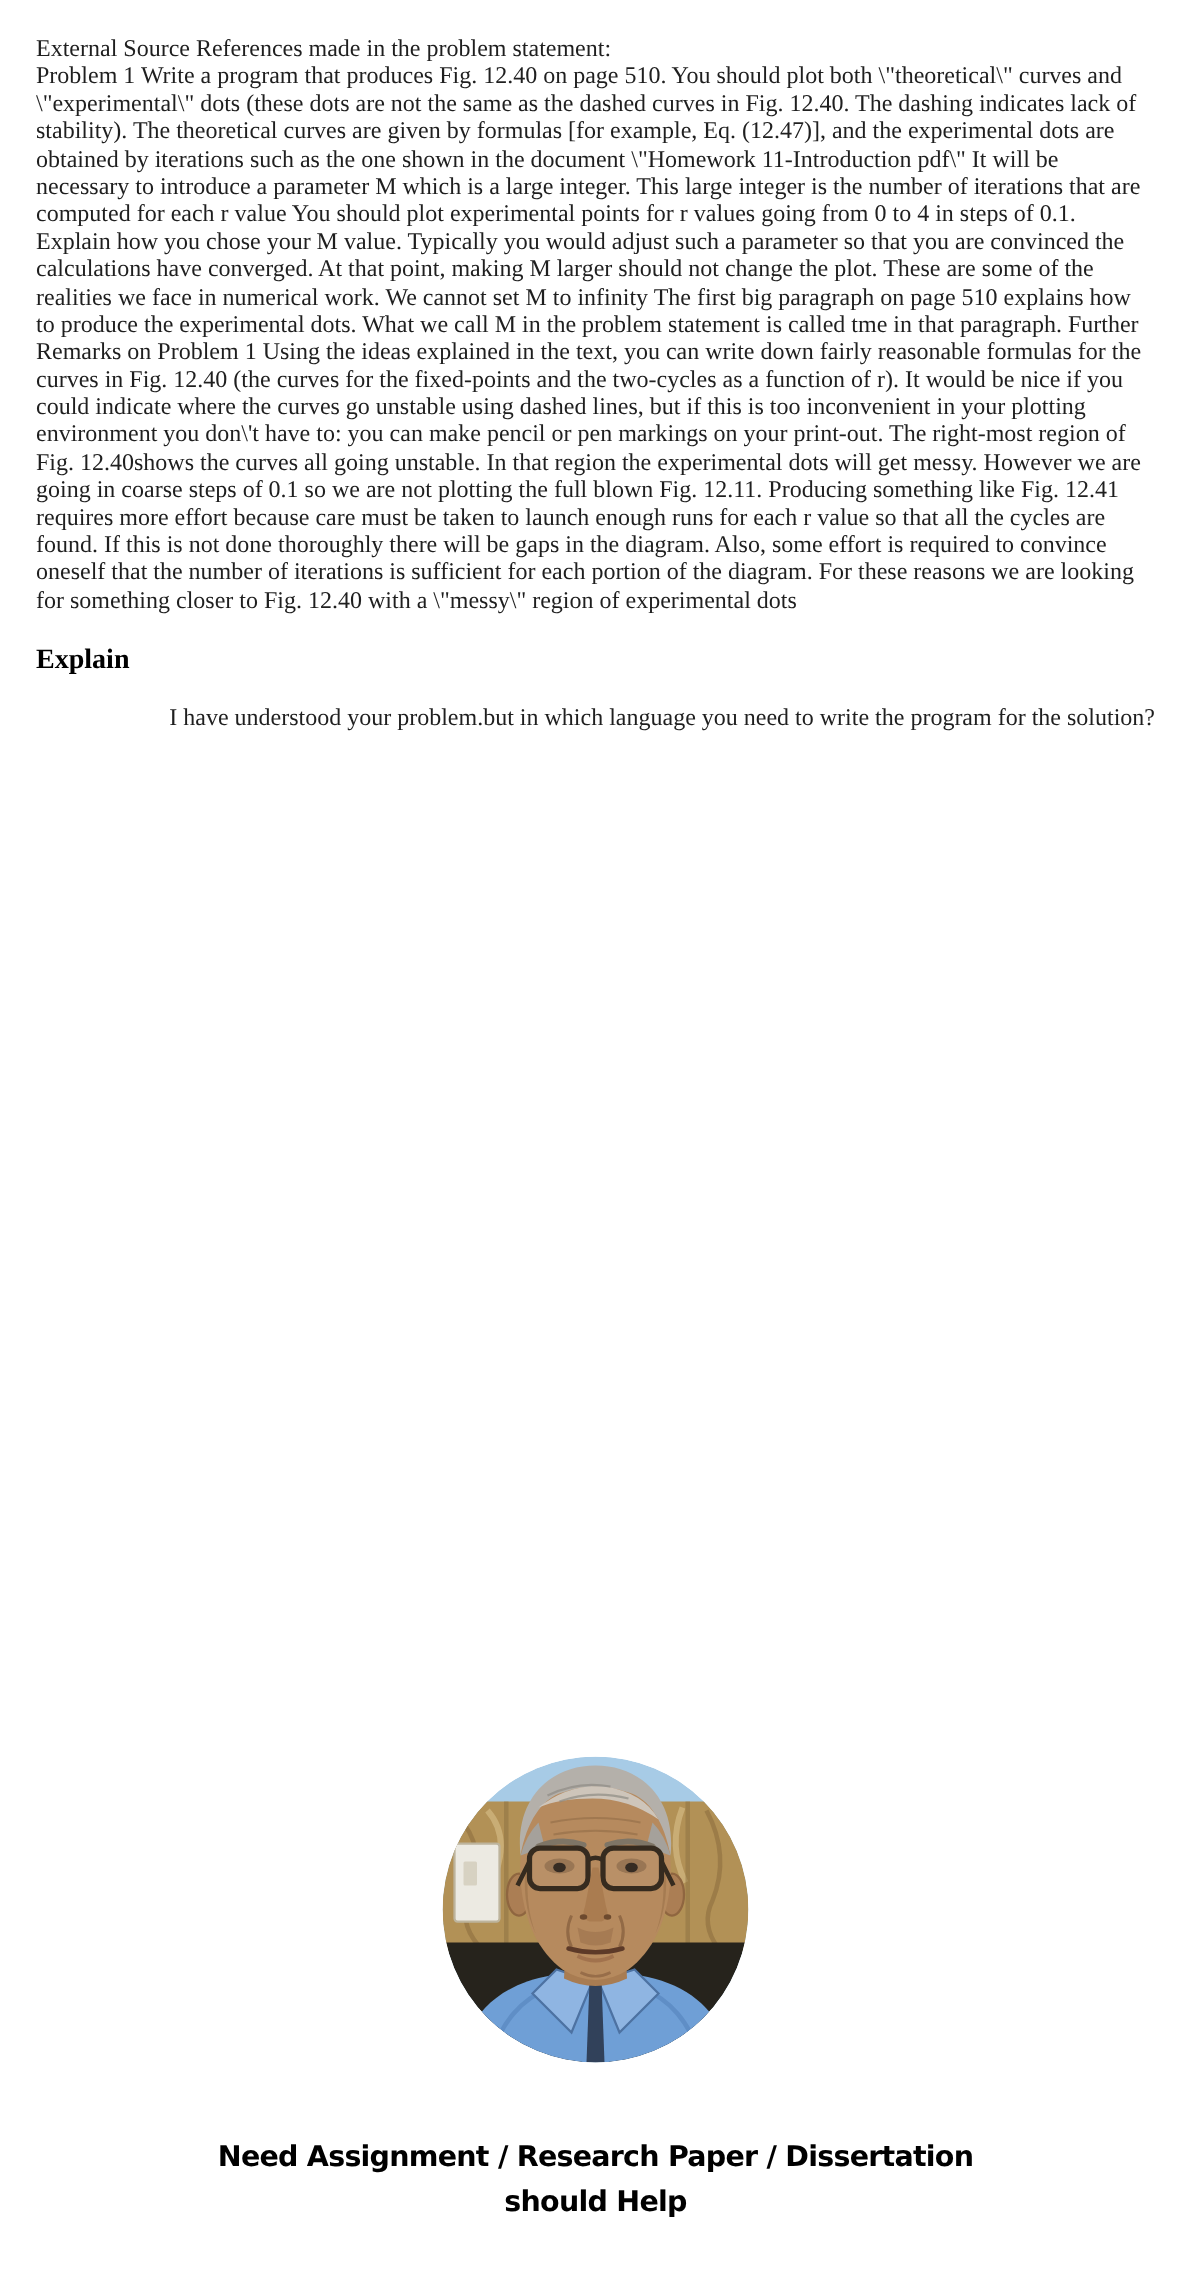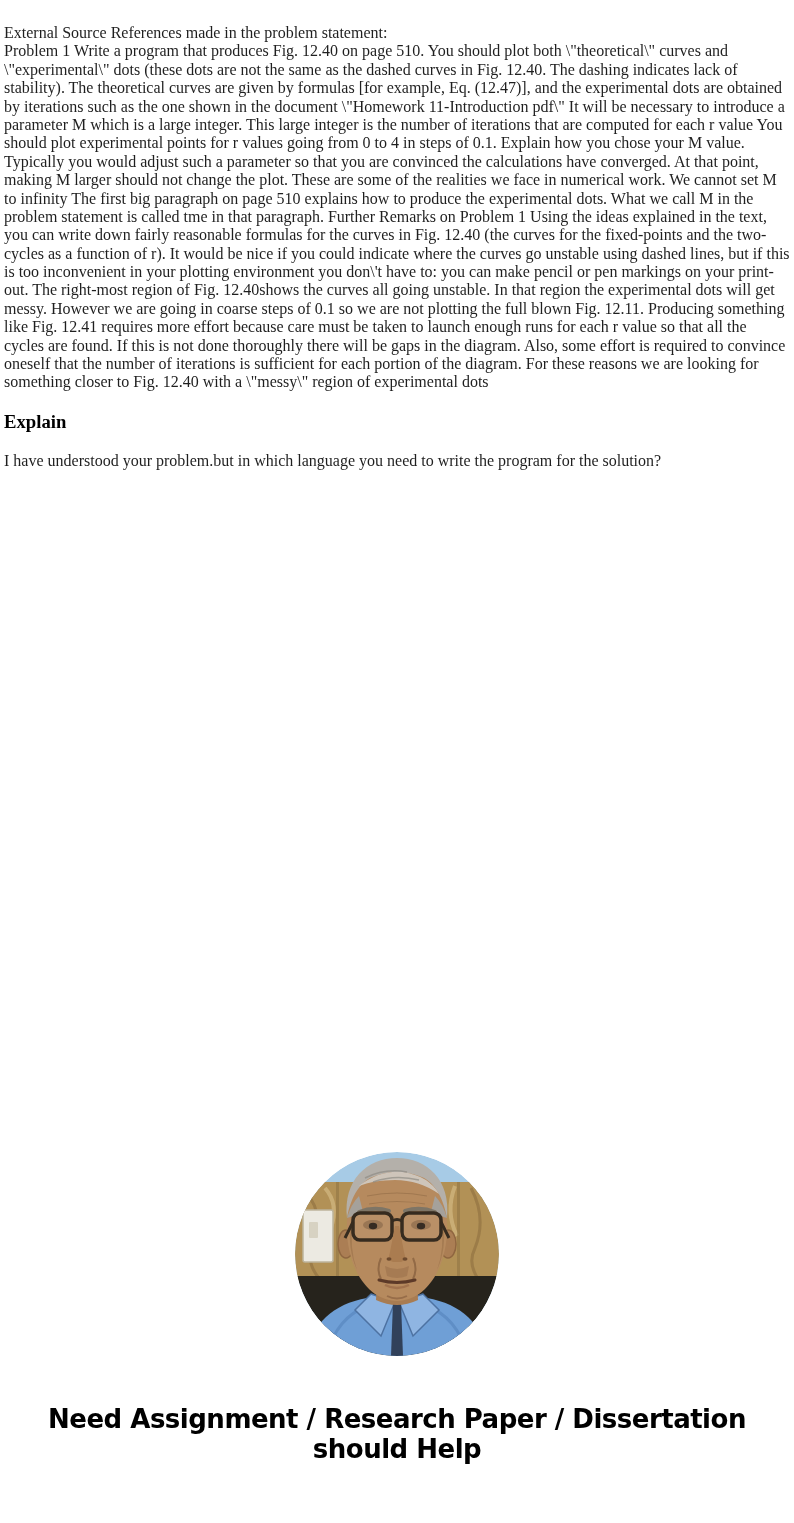--- a/index.html
+++ b/index.html
@@ -7,57 +7,58 @@
     padding: 0;
     background: #ffffff;
   }
   body {
     width: 794px;
     min-height: 1523px;
     font-family: "Liberation Serif", serif;
     color: #1f1f1f;
   }
   .doc {
-    padding: 0 4px;
+    padding: 0 24px;
   }
   .problem-para {
     margin: 24px 0 16px 0;
     font-size: 16px;
     line-height: 1.15;
   }
   .solution-heading {
     font-family: "Liberation Serif", serif;
     font-size: 18.7px;
     font-weight: bold;
     color: #000000;
     margin: 19px 0;
   }
   .reply-para {
     margin: 19px 0 16px 0;
     font-size: 16px;
     line-height: 1.15;
+    text-align: right;
   }
   .avatar-wrap {
     margin-top: 682px;
     text-align: center;
   }
   .avatar-circle {
     display: inline-block;
     width: 204px;
     height: 204px;
     border-radius: 50%;
     overflow: hidden;
     vertical-align: top;
   }
   .footer-banner {
     margin-top: 48px;
     text-align: center;
     font-family: "DejaVu Sans", sans-serif;
     font-weight: bold;
-    font-size: 26px;
+    font-size: 19px;
     line-height: 30px;
     letter-spacing: -0.5px;
     color: #000000;
   }
 </style>
 </head>
 <body>
 
 <div class="doc">
   <p class="problem-para">

